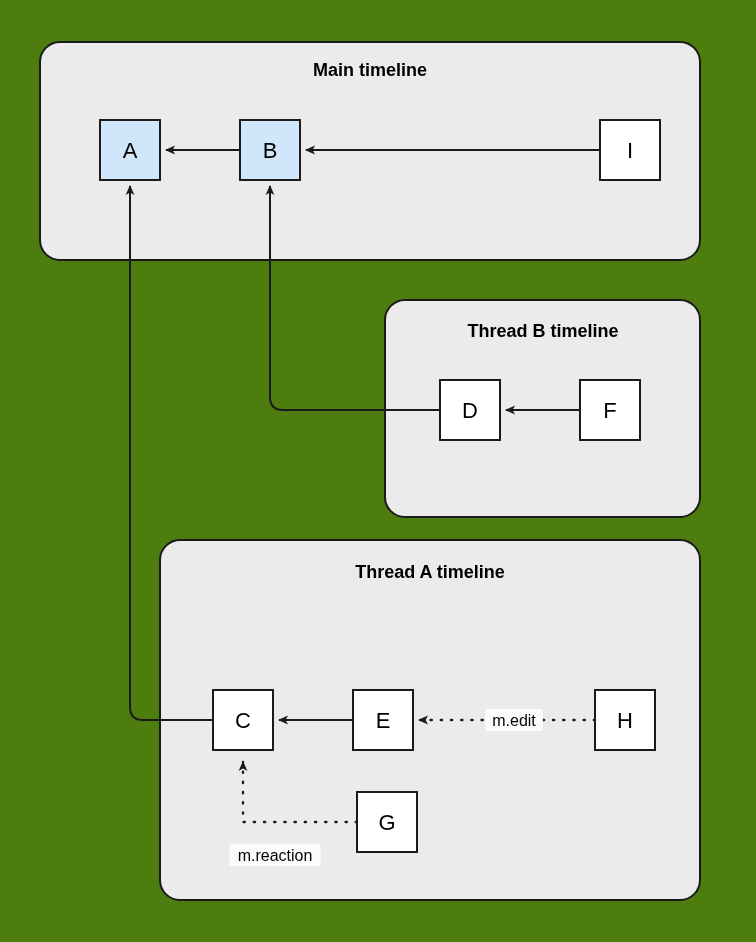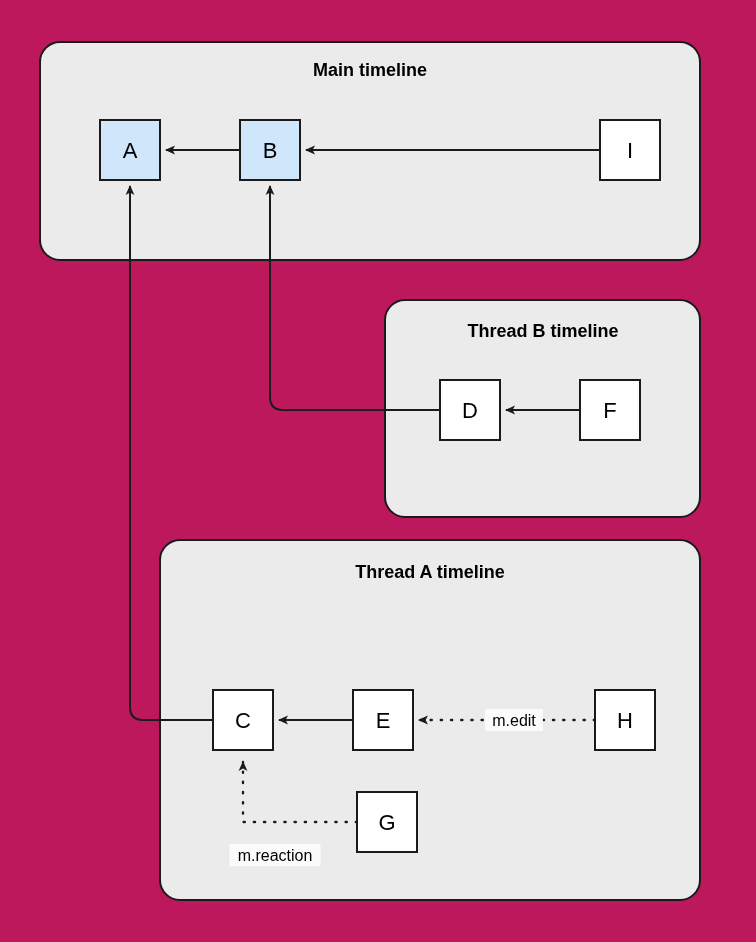--- a/index.html
+++ b/index.html
@@ -7,21 +7,21 @@
     padding: 0;
     background: #ffffff;
   }
   body {
     font-family: "Liberation Sans", sans-serif;
   }
   #canvas {
     position: relative;
     width: 756px;
     height: 942px;
-    background: #be185d;
+    background: #4d7c0f;
     overflow: hidden;
   }
   #diagram-svg {
     position: absolute;
     left: 0;
     top: 0;
     width: 756px;
     height: 942px;
   }
   .grp-title {

